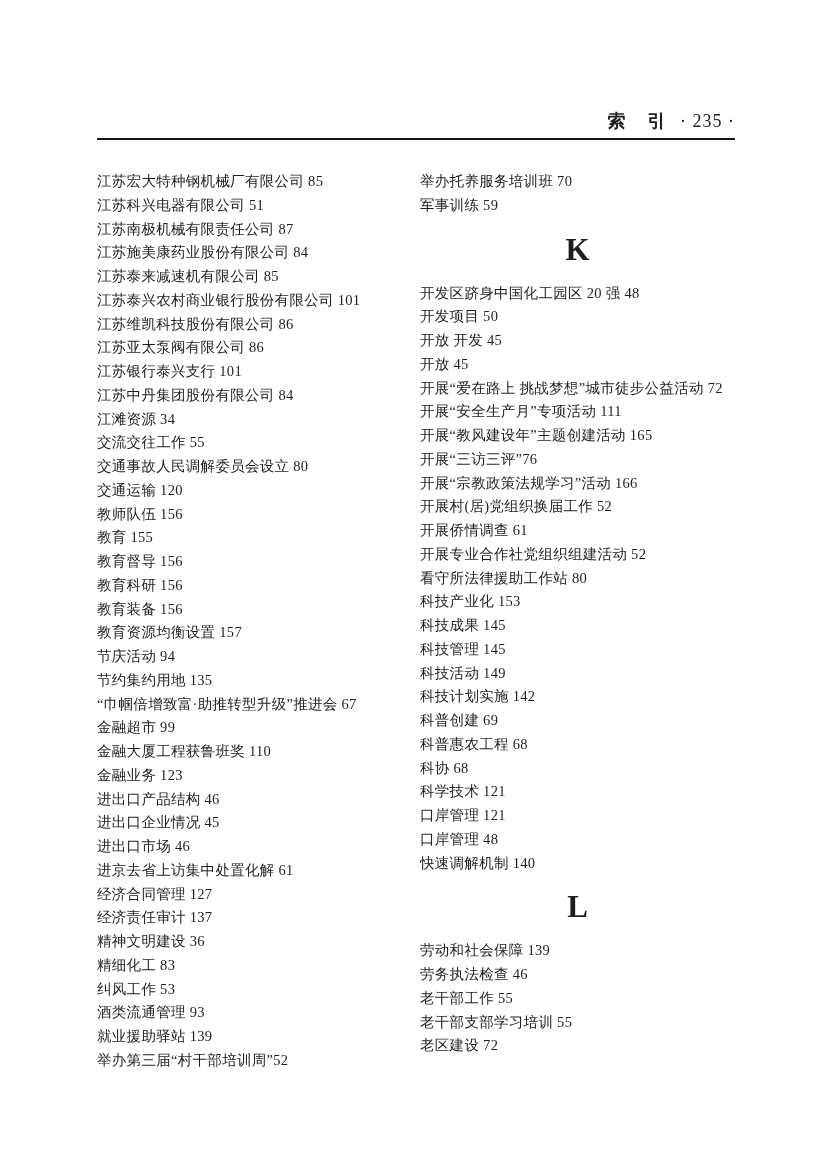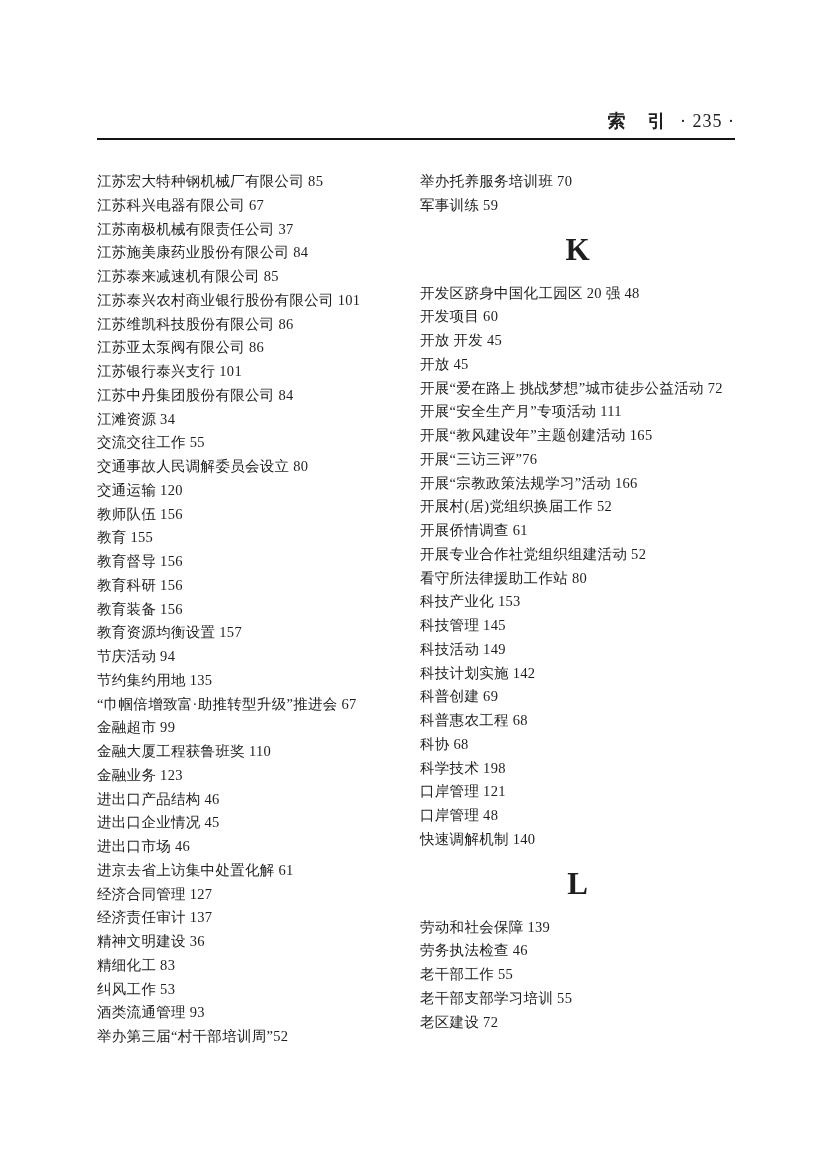--- a/index.html
+++ b/index.html
@@ -72,22 +72,22 @@
 
   <div class="page-header">
     <span class="header-title">索　引</span>
     <span class="header-page-label">· 235 ·</span>
   </div>
 
   <div class="rule"></div>
 
   <div class="col col-left">
       <div class="entry">江苏宏大特种钢机械厂有限公司 85</div>
-      <div class="entry">江苏科兴电器有限公司 67</div>
-      <div class="entry">江苏南极机械有限责任公司 37</div>
+      <div class="entry">江苏科兴电器有限公司 51</div>
+      <div class="entry">江苏南极机械有限责任公司 87</div>
       <div class="entry">江苏施美康药业股份有限公司 84</div>
       <div class="entry">江苏泰来减速机有限公司 85</div>
       <div class="entry">江苏泰兴农村商业银行股份有限公司 101</div>
       <div class="entry">江苏维凯科技股份有限公司 86</div>
       <div class="entry">江苏亚太泵阀有限公司 86</div>
       <div class="entry">江苏银行泰兴支行 101</div>
       <div class="entry">江苏中丹集团股份有限公司 84</div>
       <div class="entry">江滩资源 34</div>
       <div class="entry">交流交往工作 55</div>
       <div class="entry">交通事故人民调解委员会设立 80</div>
@@ -107,48 +107,50 @@
       <div class="entry">进出口产品结构 46</div>
       <div class="entry">进出口企业情况 45</div>
       <div class="entry">进出口市场 46</div>
       <div class="entry">进京去省上访集中处置化解 61</div>
       <div class="entry">经济合同管理 127</div>
       <div class="entry">经济责任审计 137</div>
       <div class="entry">精神文明建设 36</div>
       <div class="entry">精细化工 83</div>
       <div class="entry">纠风工作 53</div>
       <div class="entry">酒类流通管理 93</div>
+      <div class="entry">就业援助驿站 139</div>
       <div class="entry">举办第三届“村干部培训周”52</div>
     </div>
 
   <div class="col col-right">
       <div class="entry">举办托养服务培训班 70</div>
       <div class="entry">军事训练 59</div>
       <div class="section-head">K</div>
       <div class="entry">开发区跻身中国化工园区 20 强 48</div>
-      <div class="entry">开发项目 60</div>
+      <div class="entry">开发项目 50</div>
       <div class="entry">开放 开发 45</div>
       <div class="entry">开放 45</div>
       <div class="entry">开展“爱在路上 挑战梦想”城市徒步公益活动 72</div>
       <div class="entry">开展“安全生产月”专项活动 111</div>
       <div class="entry">开展“教风建设年”主题创建活动 165</div>
       <div class="entry">开展“三访三评”76</div>
       <div class="entry">开展“宗教政策法规学习”活动 166</div>
       <div class="entry">开展村(居)党组织换届工作 52</div>
       <div class="entry">开展侨情调查 61</div>
       <div class="entry">开展专业合作社党组织组建活动 52</div>
       <div class="entry">看守所法律援助工作站 80</div>
       <div class="entry">科技产业化 153</div>
+      <div class="entry">科技成果 145</div>
       <div class="entry">科技管理 145</div>
       <div class="entry">科技活动 149</div>
       <div class="entry">科技计划实施 142</div>
       <div class="entry">科普创建 69</div>
       <div class="entry">科普惠农工程 68</div>
       <div class="entry">科协 68</div>
-      <div class="entry">科学技术 198</div>
+      <div class="entry">科学技术 121</div>
       <div class="entry">口岸管理 121</div>
       <div class="entry">口岸管理 48</div>
       <div class="entry">快速调解机制 140</div>
       <div class="section-head">L</div>
       <div class="entry">劳动和社会保障 139</div>
       <div class="entry">劳务执法检查 46</div>
       <div class="entry">老干部工作 55</div>
       <div class="entry">老干部支部学习培训 55</div>
       <div class="entry">老区建设 72</div>
     </div>

